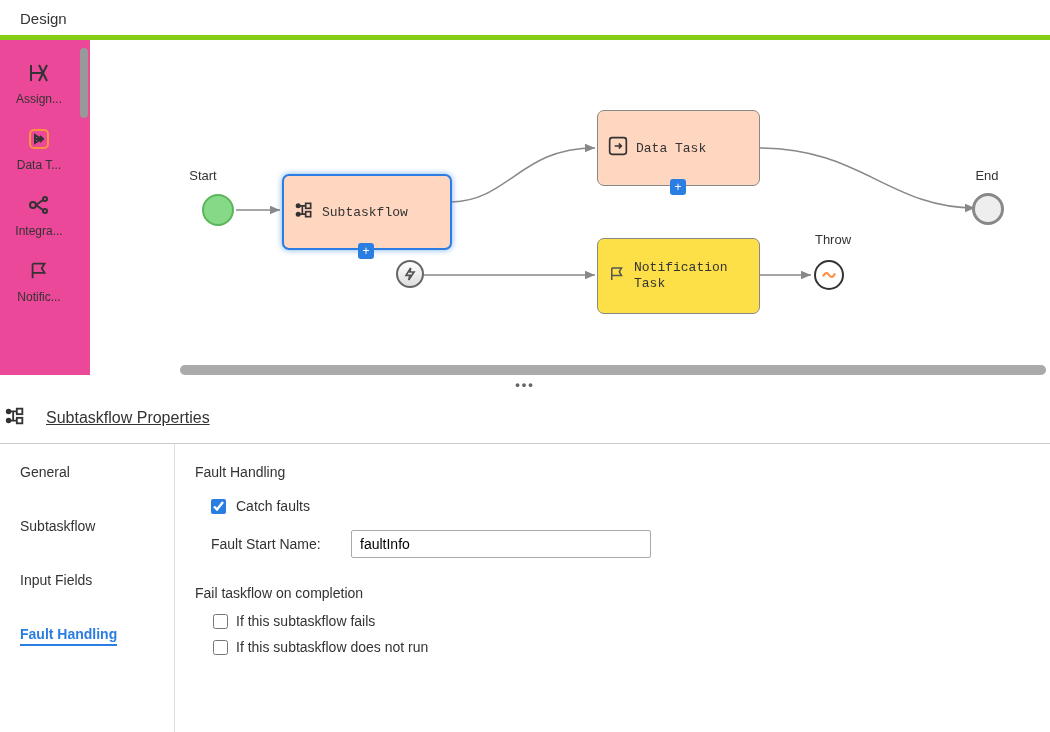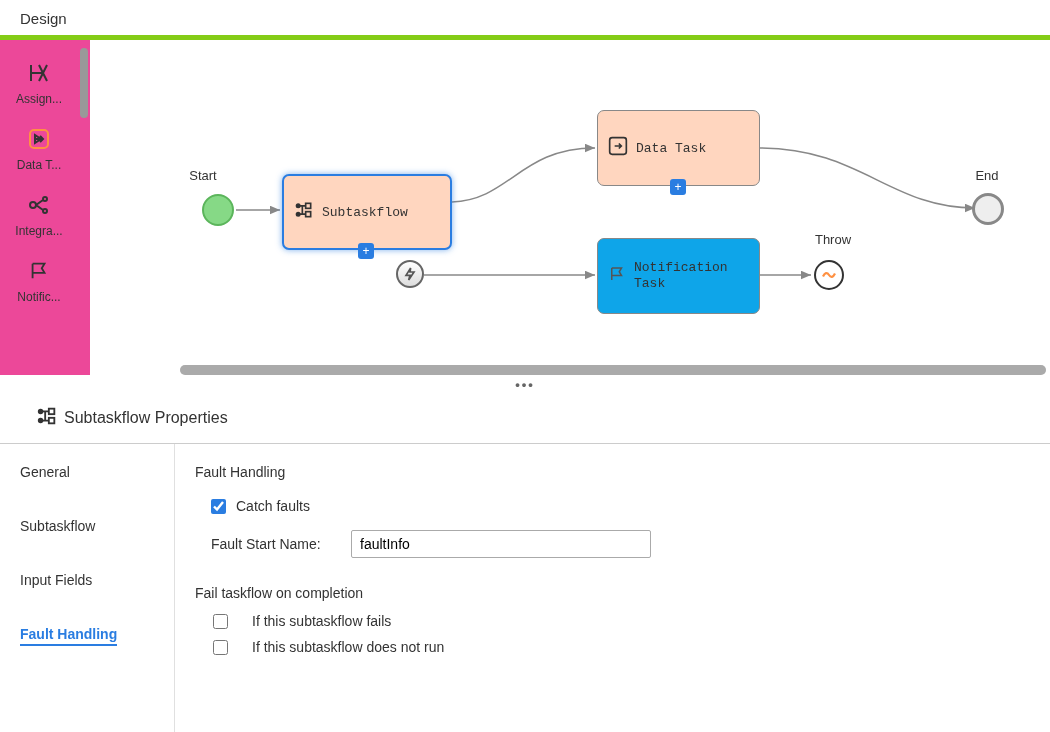--- a/index.html
+++ b/index.html
@@ -97,21 +97,21 @@
   position: absolute;
   border: 1px solid #888;
   border-radius: 7px;
   display: flex;
   align-items: center;
   padding: 0 10px;
   font-size: 13px;
   font-family: Liberation Mono, monospace;
 }
 .task-node.orange { background: #ffd6bf; }
-.task-node.purple { background: #0ea5e9; align-items: center; }
+.task-node.purple { background: #fde047; align-items: center; }
 .task-node.selected {
   border: 2px solid #2a7de1;
   box-shadow: 0 0 6px rgba(42,125,225,0.6);
 }
 .task-node-icon {
   margin-right: 8px;
 }
 .plus-handle {
   position: absolute;
   width: 16px;
@@ -166,27 +166,28 @@
 }
 .splitter {
   height: 18px;
   background: #fff;
   display: flex;
   align-items: center;
   justify-content: center;
   cursor: ns-resize;
 }
 .props-header {
-  padding: 12px 36px;
+  padding: 12px 4px;
   font-size: 16px;
   font-weight: 500;
   border-bottom: 1px solid #ccc;
   display: flex;
   align-items: center;
-  gap: 6px;
+  gap: 20px;
+  text-decoration: underline;
 }
 .props-body {
   display: flex;
   height: 290px;
 }
 .props-tabs {
   width: 175px;
   padding: 20px 0 20px 20px;
   border-right: 1px solid #e0e0e0;
   display: flex;
@@ -236,21 +237,21 @@
   accent-color: #2a7de1;
 }
 .sub-heading {
   font-size: 14px;
   margin-top: 27px;
   margin-bottom: 12px;
 }
 .checkbox-line {
   display: flex;
   align-items: center;
-  gap: 24px;
+  gap: 8px;
   margin-left: 18px;
   margin-bottom: 10px;
   font-size: 14px;
 }
 svg.connector { position: absolute; pointer-events: none; }
 </style>
 </head>
 <body>
 
 <div class="design-header">

